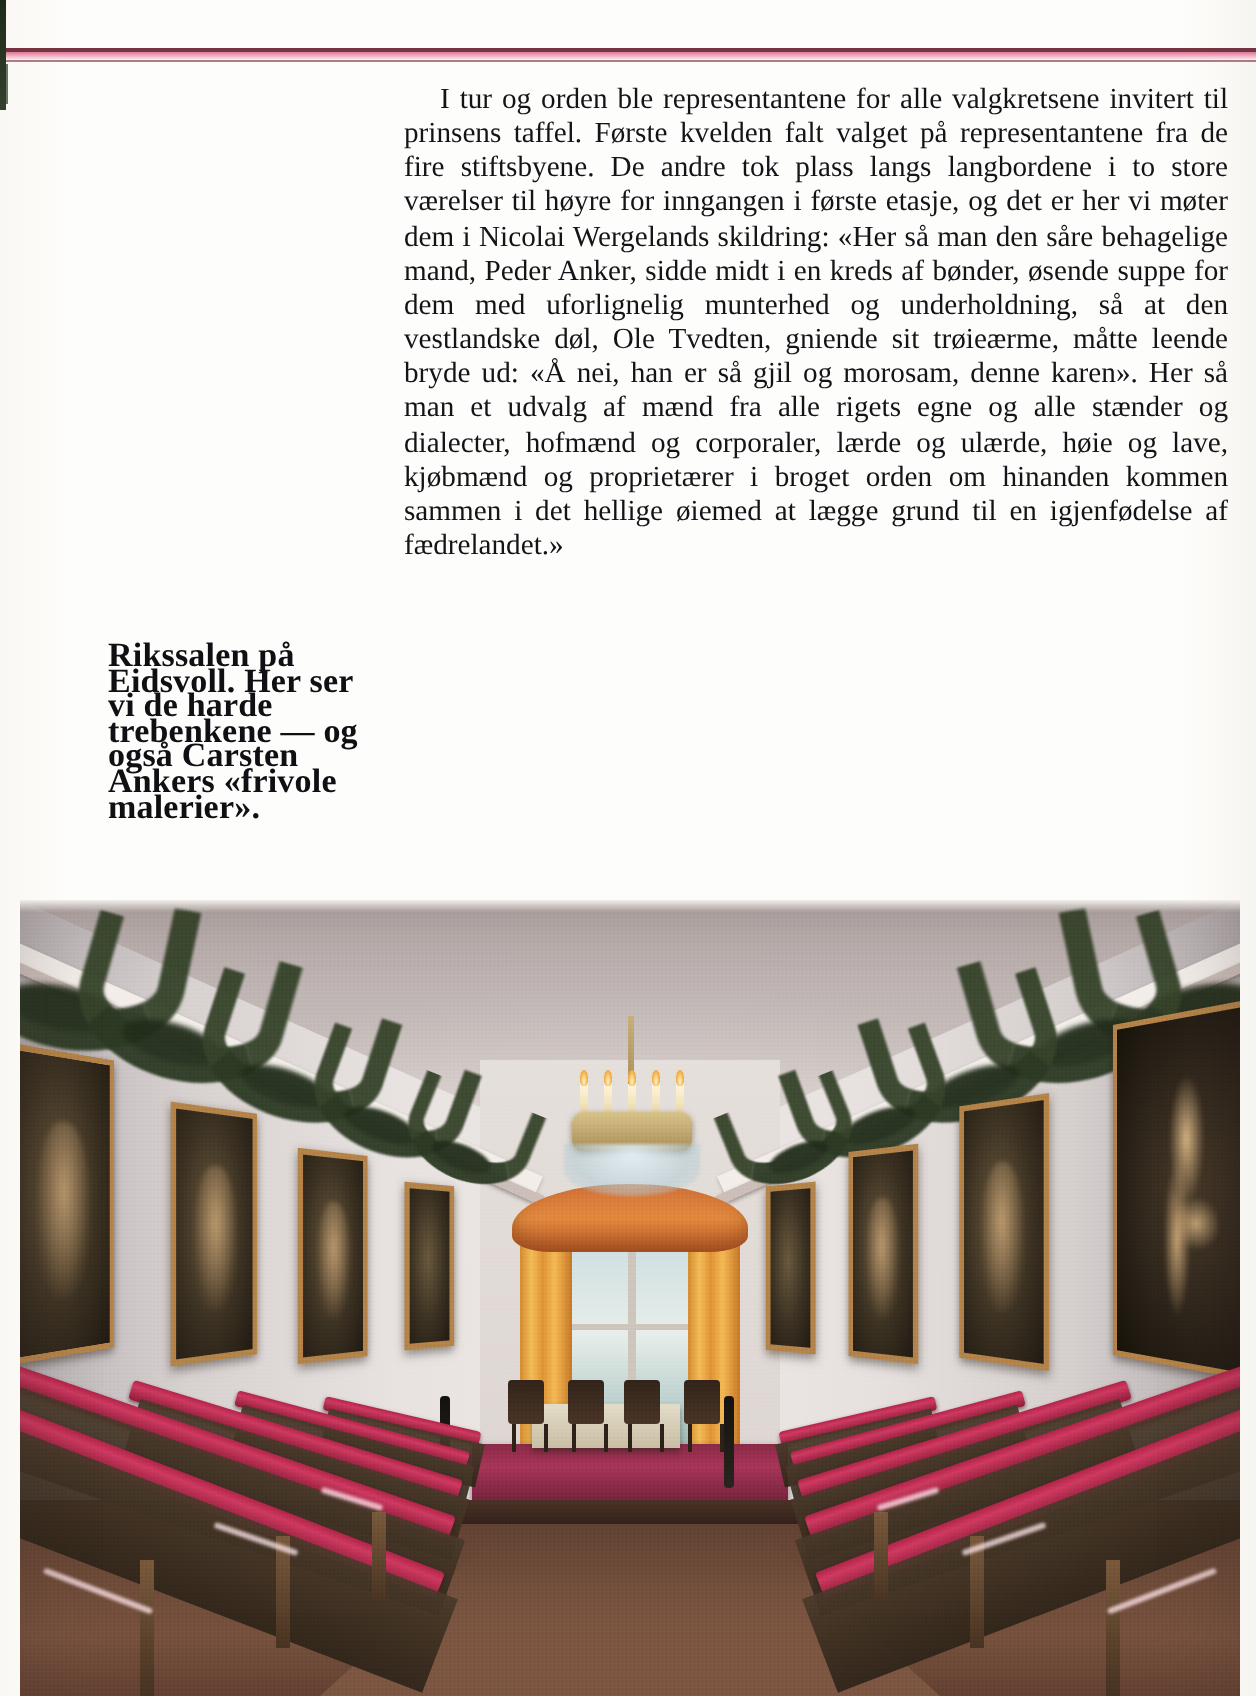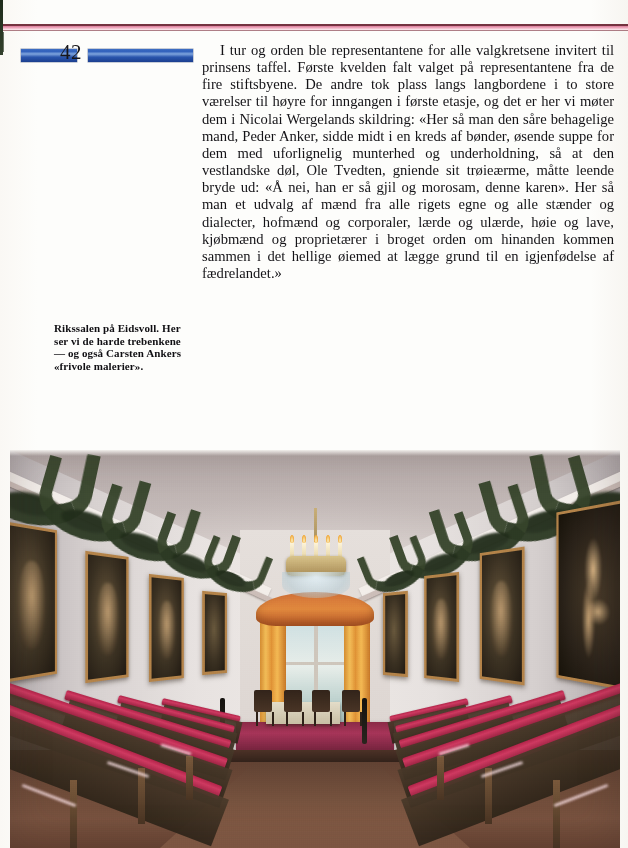--- a/index.html
+++ b/index.html
@@ -69,21 +69,21 @@
     text-align:justify;
     text-justify:inter-word;
     color:#141317;
     -webkit-hyphens:none; hyphens:none;
   }
   #bodycol p.indent { text-indent:18px; }
 
   
   #caption {
     position:absolute; left:54px; top:322px; width:140px;
-    font-size:11px; line-height:12.6px;
+    font-size:17px; line-height:12.6px;
     font-weight:bold; color:#100f13;
     letter-spacing:.1px;
   }
 
   
   #photo {
     position:absolute; left:10px; top:450px; width:610px; height:398px;
     overflow:hidden;
     background:#2a2119;
   }
@@ -346,25 +346,20 @@
 <body>
 
 <div id="page">
 
   <div class="scan-line-dark"></div>
   <div class="scan-line-pink"></div>
   <div class="scan-line-dark2"></div>
   <div class="scan-edge-left"></div>
   <div class="scan-edge-left2"></div>
 
-  <div id="folio">
-    <div class="folio-bar left"></div>
-    <div class="folio-num">42</div>
-    <div class="folio-bar right"></div>
-  </div>
 
   <div id="bodycol">
     <p class="indent">I tur og orden ble representantene for alle valgkretsene invitert til prinsens taffel. Første kvelden falt valget på representantene fra de fire stiftsbyene. De andre tok plass langs langbordene i to store værelser til høyre for inngangen i første etasje, og det er her vi møter dem i Nicolai Wergelands skildring: «Her så man den såre behagelige mand, Peder Anker, sidde midt i en kreds af bønder, øsende suppe for dem med uforlignelig munterhed og underholdning, så at den vestlandske døl, Ole Tvedten, gniende sit trøiеærme, måtte leende bryde ud: «Å nei, han er så gjil og morosam, denne karen». Her så man et udvalg af mænd fra alle rigets egne og alle stænder og dialecter, hofmænd og corporaler, lærde og ulærde, høie og lave, kjøbmænd og proprietærer i broget orden om hinanden kommen sammen i det hellige øiemed at lægge grund til en igjenfødelse af fædrelandet.»</p>
   </div>
 
   <div id="caption">Rikssalen på Eidsvoll. Her ser vi de harde trebenkene — og også Carsten Ankers «frivole malerier».</div>
 
   <div id="photo">
     <div class="scene">
 

